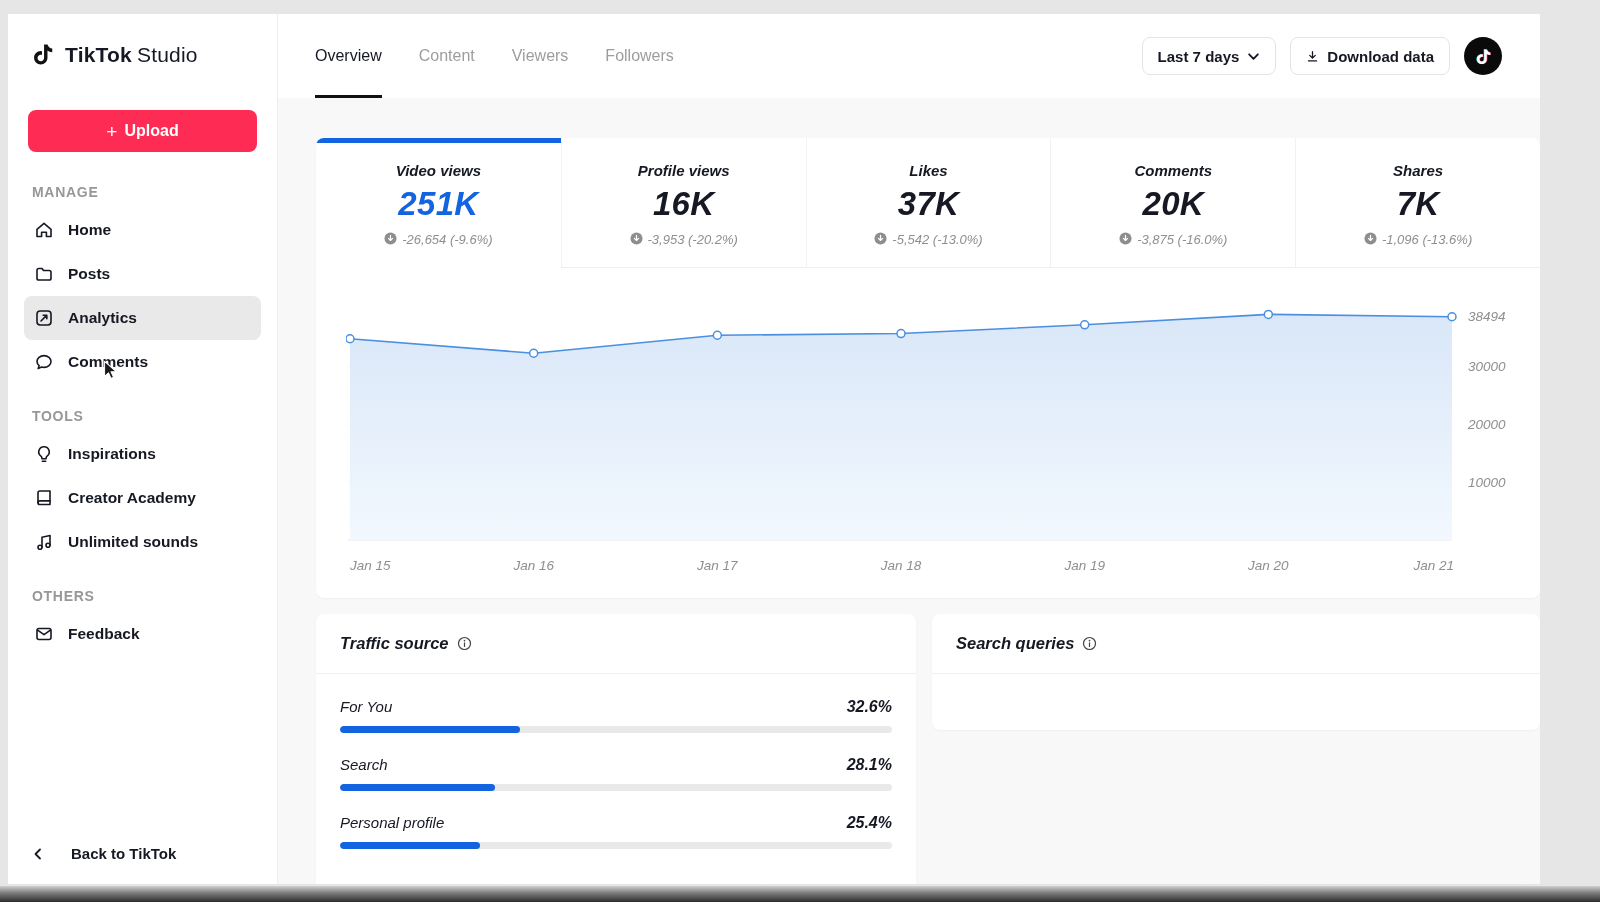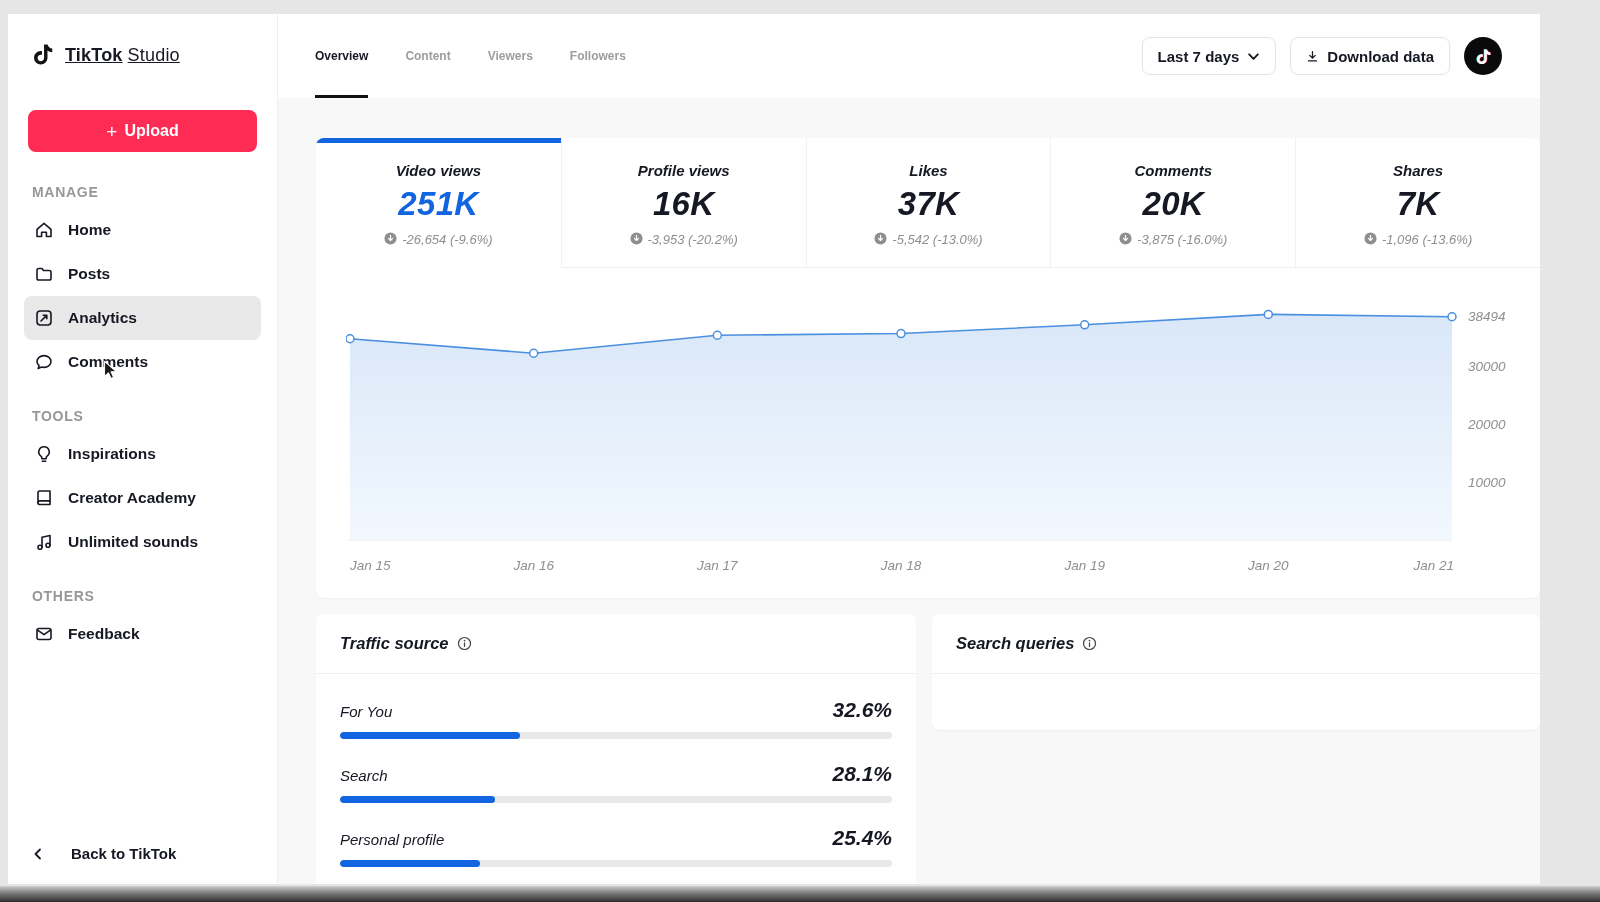--- a/index.html
+++ b/index.html
@@ -11,21 +11,21 @@
                  background:linear-gradient(#cfcfcf, #7a7a7a 45%, #2e2e2e); }
 
   .app { position:absolute; left:8px; top:14px; width:1532px; height:870px;
          background:#fff; display:flex; overflow:hidden; }
 
   
   .sidebar { width:270px; flex:none; background:#fff; border-right:1px solid #efefef;
              display:flex; flex-direction:column; padding:16px 16px 0; }
   .brand { display:flex; align-items:center; gap:9px; padding:12px 6px 0; }
   .brand-note { width:26px; height:26px; }
-  .brand-text { font-size:18px; letter-spacing:.2px;text-decoration:underline; }
+  .brand-text { font-size:21px; letter-spacing:.2px; }
   .brand-bold { font-weight:700; }
   .brand-light { font-weight:300; margin-left:5px; color:#161823; }
 
   .upload-btn { margin:42px 4px 8px; height:42px; border:none; border-radius:8px;
                 background:var(--accent-red,#fe2c55); color:#fff; font-size:16px; font-weight:600;
                 font-family:inherit; display:flex; align-items:center; justify-content:center; gap:7px;
                 cursor:pointer; }
   .upload-plus { font-size:19px; font-weight:400; line-height:1; }
 
   .nav-section { margin-top:10px; }
@@ -40,21 +40,21 @@
   .back-link { margin-top:auto; display:flex; align-items:center; gap:27px;
                padding:16px 8px 22px; font-size:15px; font-weight:600; cursor:pointer; }
   .back-link svg { width:12px; height:12px; }
 
   
   .main { flex:1; min-width:0; display:flex; flex-direction:column; }
 
   .topbar { height:84px; flex:none; background:#fff; display:flex; align-items:stretch;
             padding:0 38px 0 37px; }
   .tabs { display:flex; gap:37px; }
-  .tab { position:relative; display:flex; align-items:center; font-size:12px; font-weight:700;
+  .tab { position:relative; display:flex; align-items:center; font-size:16px; font-weight:400;
          color:#9d9d9d; cursor:pointer; }
   .tab.active { color:#161823; }
   .tab.active::after { content:''; position:absolute; left:0; right:0; bottom:0; height:3px; background:#121212; }
   .top-actions { margin-left:auto; display:flex; align-items:center; gap:14px; }
   .pill-btn { display:flex; align-items:center; gap:8px; height:38px; padding:0 15px;
               background:#fff; border:1px solid #e4e4e6; border-radius:8px;
               font-size:15px; font-weight:600; font-family:inherit; color:#161823; cursor:pointer; }
   .pill-btn svg { width:13px; height:13px; }
   .avatar { width:38px; height:38px; border-radius:50%; background:#0a0a0a; display:flex;
             align-items:center; justify-content:center; cursor:pointer; }
@@ -88,21 +88,21 @@
                 border-bottom:1px solid #f0f0f0; }
   .panel-title { font-size:16.5px; font-weight:700; }
   .info-ic { width:15px; height:15px; color:#444; cursor:pointer; display:flex; }
   .info-ic svg { width:15px; height:15px; }
 
   .traffic-card { width:600px; flex:none; }
   .traffic-body { padding:24px 24px 30px; }
   .t-row { margin-bottom:23px; }
   .t-line { display:flex; justify-content:space-between; align-items:baseline; margin-bottom:10px; }
   .t-label { font-size:15px; }
-  .t-pct { font-size:21px; font-weight:700; }
+  .t-pct { font-size:16px; font-weight:700; }
   .t-track { height:7px; border-radius:4px; background:#e9e9e9; overflow:hidden; }
   .t-fill { height:100%; border-radius:4px; background:var(--accent-blue,#1264e1); }
 
   .queries-card { flex:1; }
   .queries-body { height:56px; }
 
   
   .cursor { position:absolute; left:92px; top:344px; width:22px; height:24px; z-index:20; pointer-events:none; }
 </style>
 </head>

